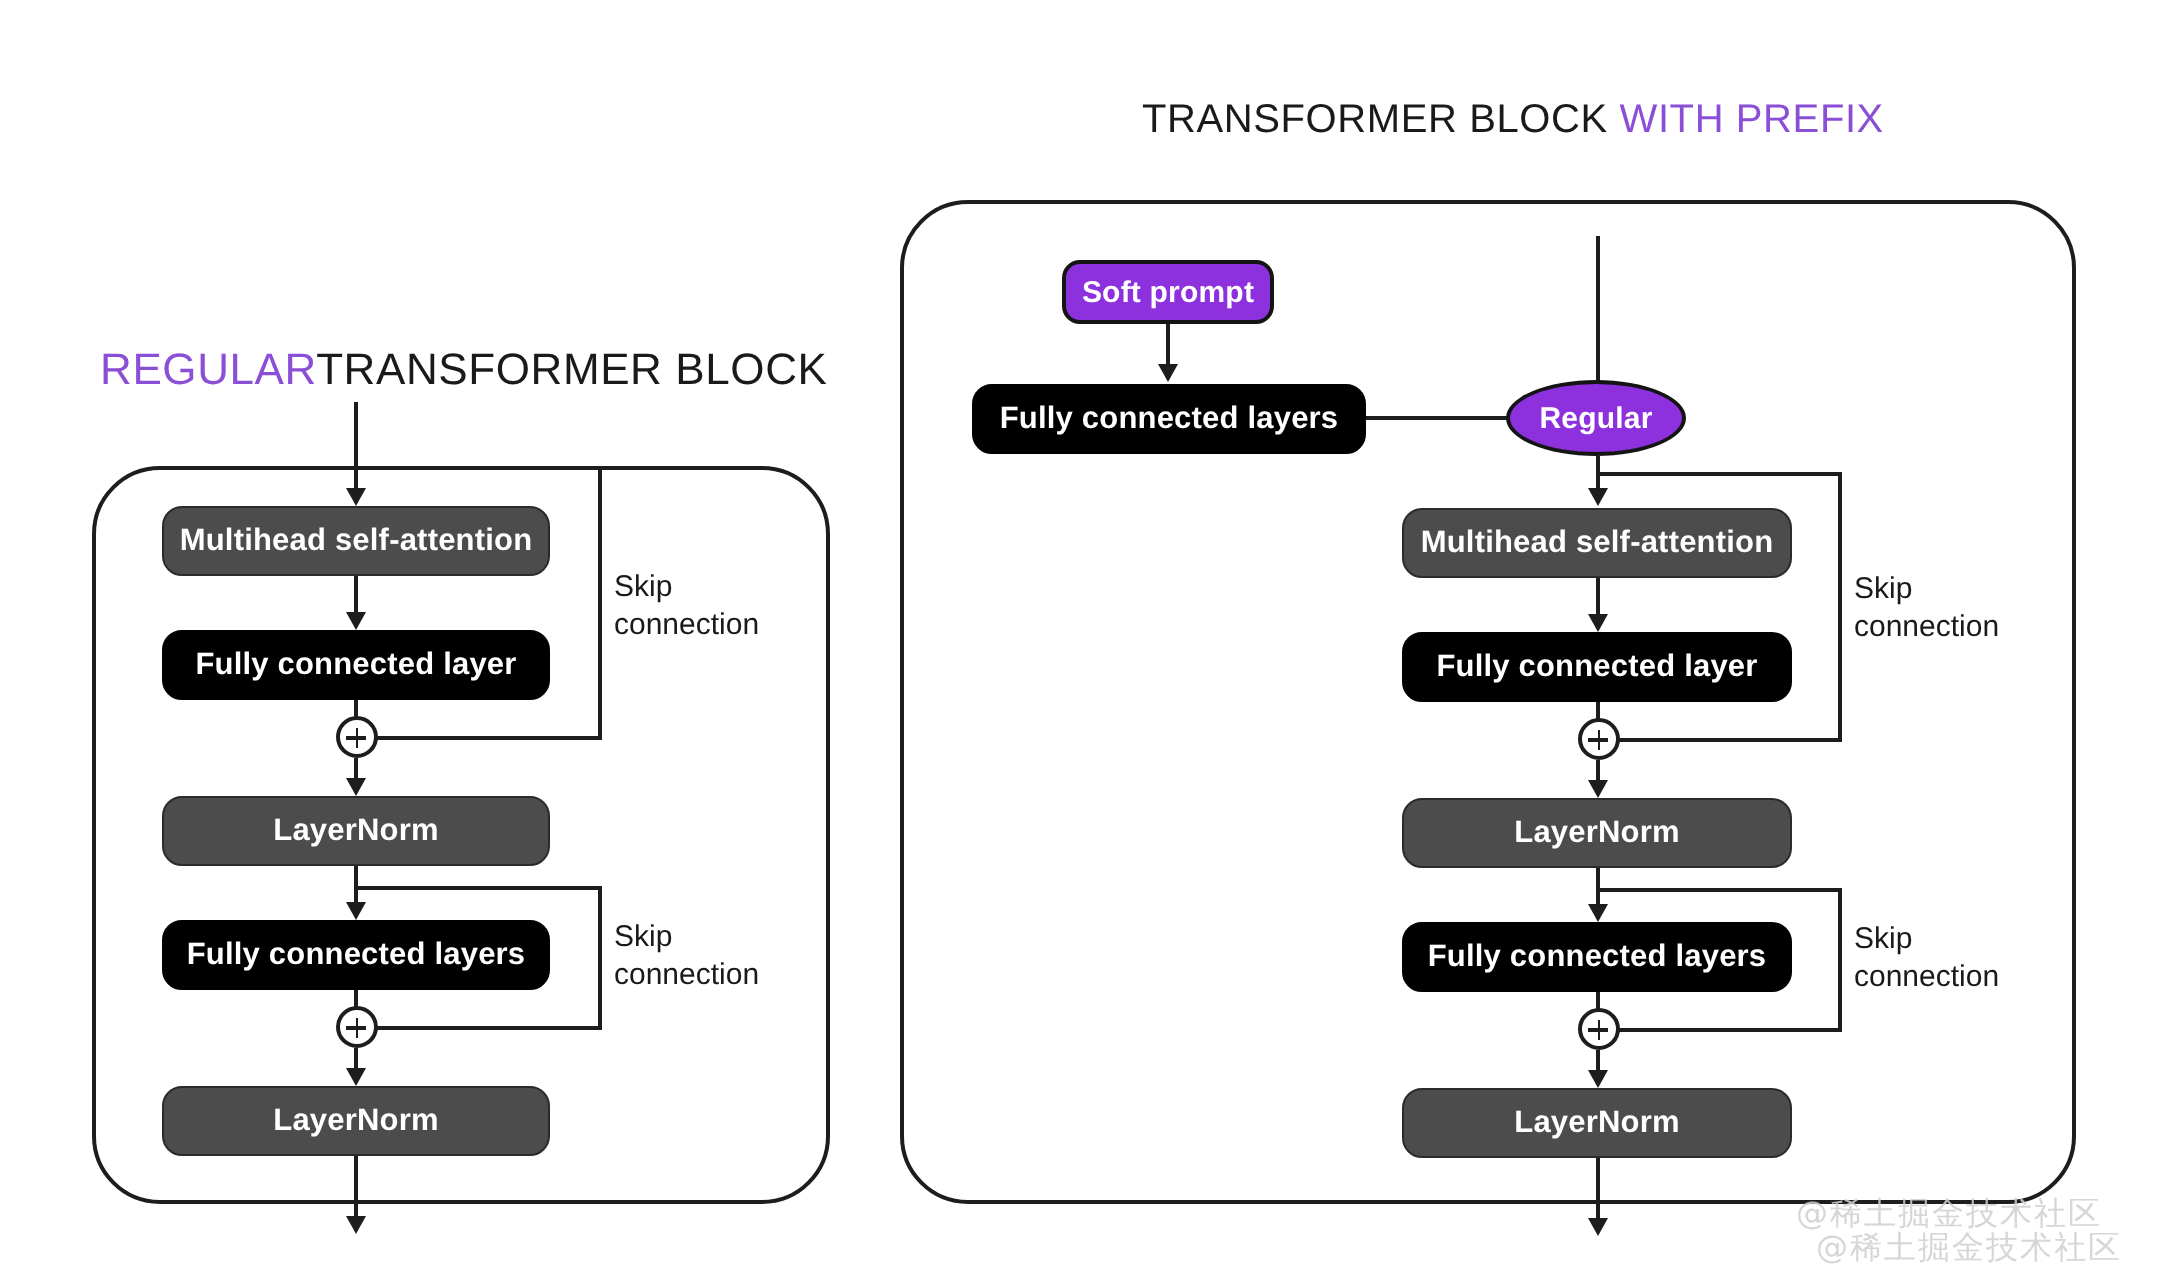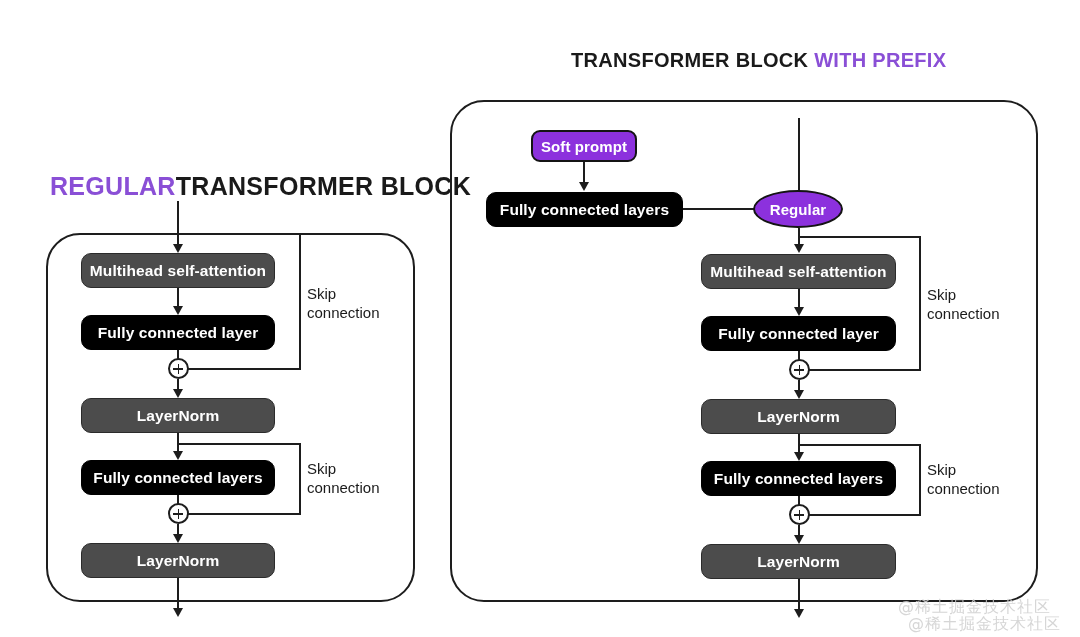--- a/index.html
+++ b/index.html
@@ -21,26 +21,26 @@
     left: 0; top: 0;
     width: 1080px;
     height: 637px;
   }
 
   
   .diagram-title {
     position: absolute;
     white-space: nowrap;
     font-family: "Liberation Sans", sans-serif;
-    font-weight: 700;
+    font-weight: 400;
     color: #1a1a1a;
     letter-spacing: 0.3px;
   }
   .title-cap {
-    font-size: 25px;
+    font-size: 22px;
     text-transform: uppercase;
   }
   .title-small {
     font-size: 20px;
     text-transform: uppercase;
   }
   .accent { color: #8a4fd6; }
 
   #title-left  { left: 50px;  top: 172px; }
   #title-right { left: 571px; top: 49px;  }

